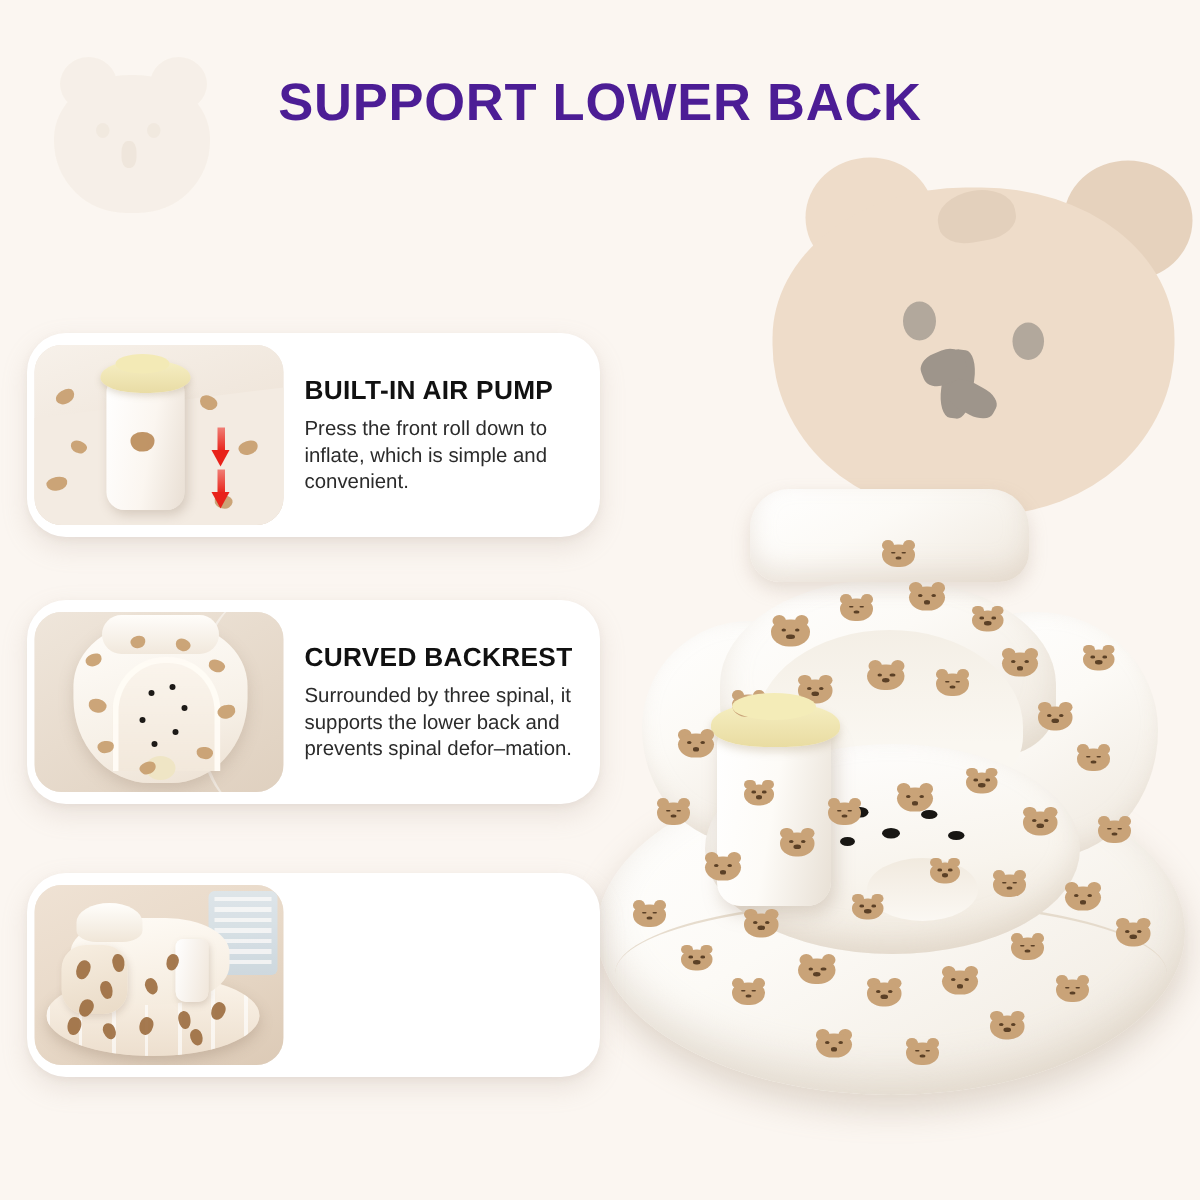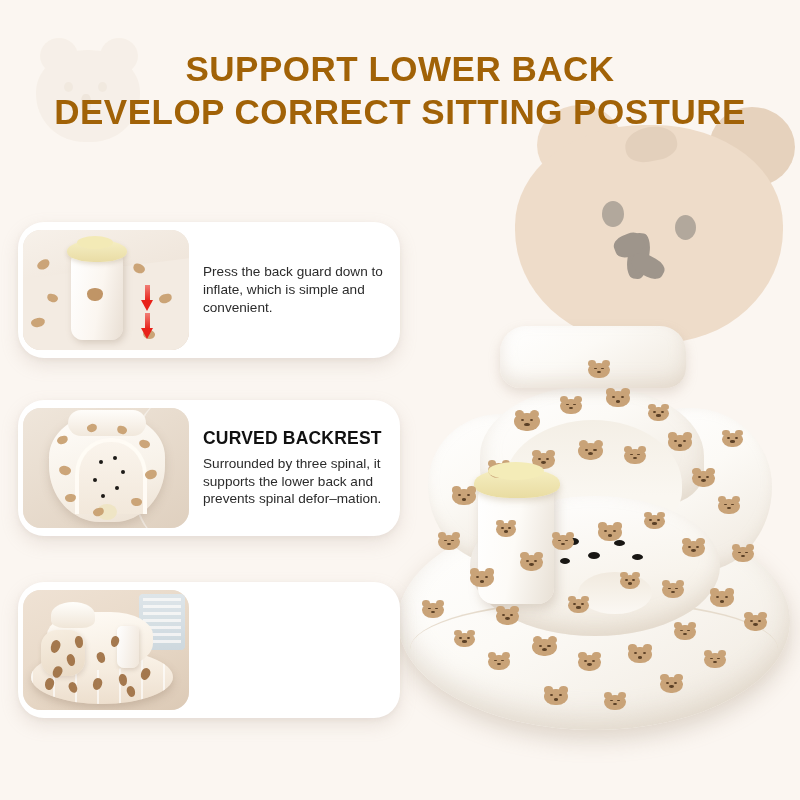--- a/index.html
+++ b/index.html
@@ -85,21 +85,21 @@
   #headline {
     position: absolute;
     left: 0;
     top: 48px;
     width: 800px;
     text-align: center;
     z-index: 40;
   }
   .headline-line {
     display: block;
-    color: #a16207;
+    color: #4c1d95;
     font-weight: bold;
     letter-spacing: 0.5px;
     line-height: 1.22;
     white-space: nowrap;
   }
   #headline-l1 { font-size: 35px; }
   #headline-l2 { font-size: 35px; }
 
   
   .feature-card {
@@ -444,21 +444,20 @@
     <div class="bear-ear brow"></div>
     <div class="bear-eye eye-l"></div>
     <div class="bear-eye eye-r"></div>
     <div class="bear-snout-v snout-v"></div>
     <div class="bear-snout-l snout-l"></div>
     <div class="bear-snout-r snout-r"></div>
   </div>
 
   <div id="headline">
     <span class="headline-line" id="headline-l1">SUPPORT LOWER BACK</span>
-    <span class="headline-line" id="headline-l2">DEVELOP CORRECT SITTING POSTURE</span>
   </div>
 
   <div id="product">
     <div id="product-floor"></div>
 
     <div class="inflate" id="p-base"></div>
     <div id="p-base-seam"></div>
 
     <div class="inflate" id="p-armL"></div>
     <div class="inflate" id="p-armR"></div>
@@ -816,21 +815,22 @@
       <div class="arrow-red" id="t1-arrow-a">
         <div class="shaft"></div>
         <div class="head"></div>
       </div>
       <div class="arrow-red" id="t1-arrow-b">
         <div class="shaft"></div>
         <div class="head"></div>
       </div>
     </div>
     <div class="card-body">
-      <p class="card-desc">Press the back guard down to inflate, which is simple and convenient.</p>
+      <p class="card-title">BUILT-IN AIR PUMP</p>
+      <p class="card-desc">Press the front roll down to inflate, which is simple and convenient.</p>
     </div>
   </div>
 
   <div class="feature-card" id="card-1">
     <div class="card-thumb">
       <div class="t2-bg"></div>
       <div class="t2-ring-deco"></div>
       <div class="t2-seat"></div>
       <div class="t2-backpillow"></div>
       <div class="t2-inner"></div>

